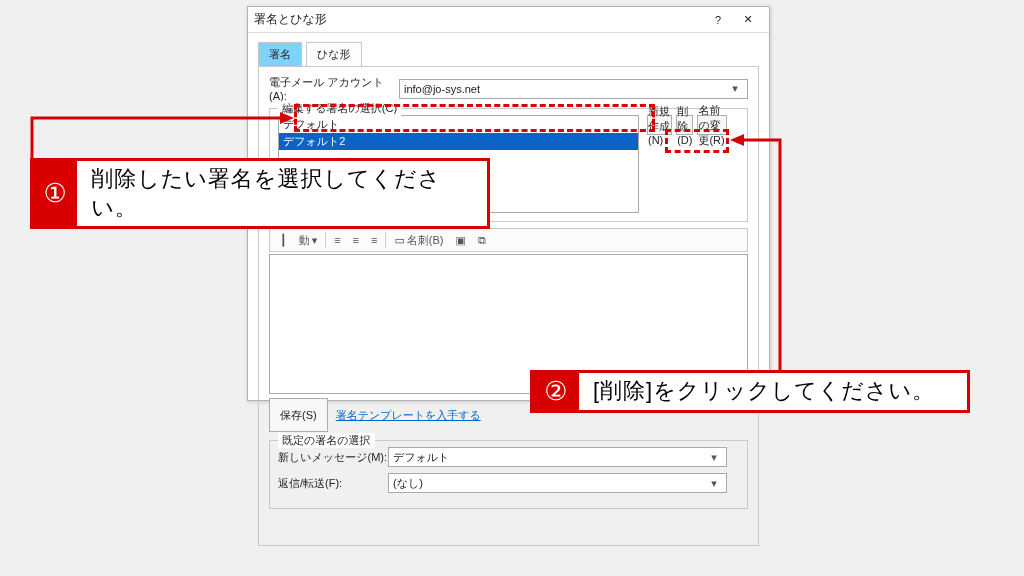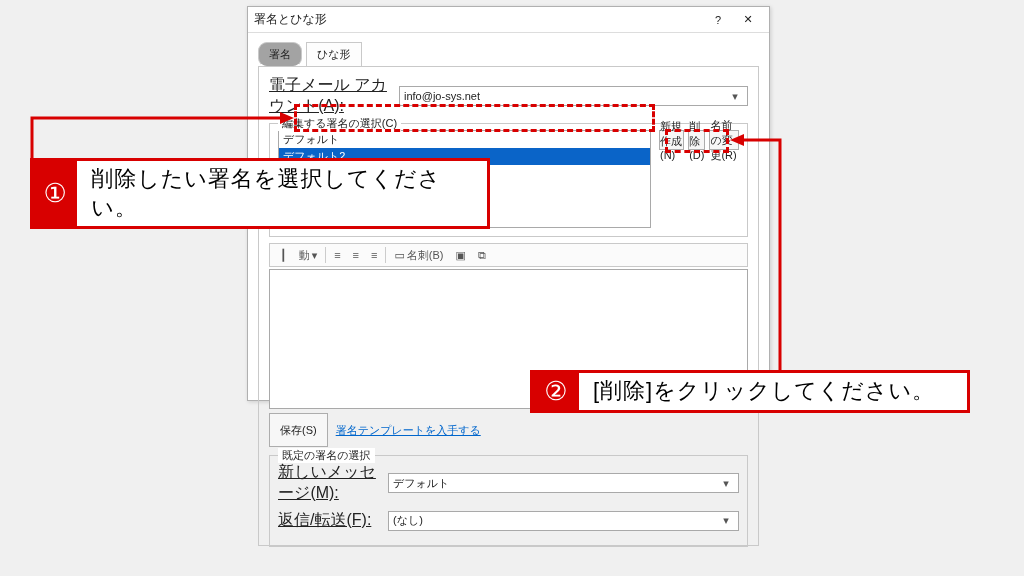--- a/index.html
+++ b/index.html
@@ -7,28 +7,28 @@
   .dialog {
     position: absolute; left: 247px; top: 6px; width: 523px; height: 395px;
     background: #fff; border: 1px solid #b0b0b0; box-shadow: 1px 1px 4px rgba(0,0,0,.15);
     font-size: 11px; color: #222;
   }
   .titlebar { display: flex; align-items: center; height: 26px; padding: 0 6px; background: #fff; border-bottom: 1px solid #ddd; }
   .titlebar .t { flex: 1; font-size: 12px; }
   .titlebar .tbtn { width: 30px; height: 22px; display: flex; align-items: center; justify-content: center; }
   .tabs { margin: 8px 10px 0 10px; }
   .tab { display: inline-block; padding: 4px 10px; border: 1px solid #c9c9c9; border-bottom: none; background: #fdfdfd; font-size: 11px; position: relative; top: 1px; margin-right: 1px; }
-  .tab.active { background: #a3a3a3; border-bottom: 1px solid #fff; border-radius: 9px; }
+  .tab.active { background: #7dd3fc; border-bottom: 1px solid #fff; }
   .tabpanel { border: 1px solid #c9c9c9; margin: 0 10px 8px 10px; padding: 8px 10px 10px 10px; position: relative; }
   .row { display: flex; align-items: center; margin-bottom: 6px; }
-  .row label { font-size: 16px; text-decoration: underline; }
+  .row label { font-size: 11px; }
   .account-label { width: 130px; }
   .account-select { flex: 1; height: 20px; border: 1px solid #a9a9a9; padding: 0 4px; display: flex; align-items: center; justify-content: space-between; background: #fff; }
   .dropbtn { width: 16px; text-align: center; color: #555; }
-  .group { border: 1px solid #c9c9c9; padding: 6px 8px 8px 8px; position: relative; margin-bottom: 6px; }
+  .group { border: 1px solid #c9c9c9; padding: 6px 20px 8px 8px; position: relative; margin-bottom: 6px; }
   .group > .legend { position: absolute; top: -8px; left: 8px; background: #fff; padding: 0 4px; font-size: 11px; }
   .siglist-wrap { display: flex; gap: 8px; }
   .siglist { flex: 1; height: 98px; border: 1px solid #a9a9a9; background: #fff; overflow: hidden; }
   .sigrow { padding: 1px 4px; font-size: 11px; }
   .sigrow.selected { background: #0a64c8; color: #fff; }
   .sigbtns { width: 80px; display: flex; gap: 4px; }
   .btn { height: 20px; border: 1px solid #adadad; background: #f7f7f7; font-size: 11px; display: flex; align-items: center; justify-content: center; }
   .btn.primary { border-color: #0a64c8; background: #e5f1fb; font-weight: bold; }
   .toolbar { height: 24px; border: 1px solid #c9c9c9; background: #fbfbfb; margin-bottom: 2px; display: flex; align-items: center; gap: 4px; padding: 0 6px; font-size: 11px; color: #555; }
   .toolbar .sep { width: 1px; height: 16px; background: #ccc; }

